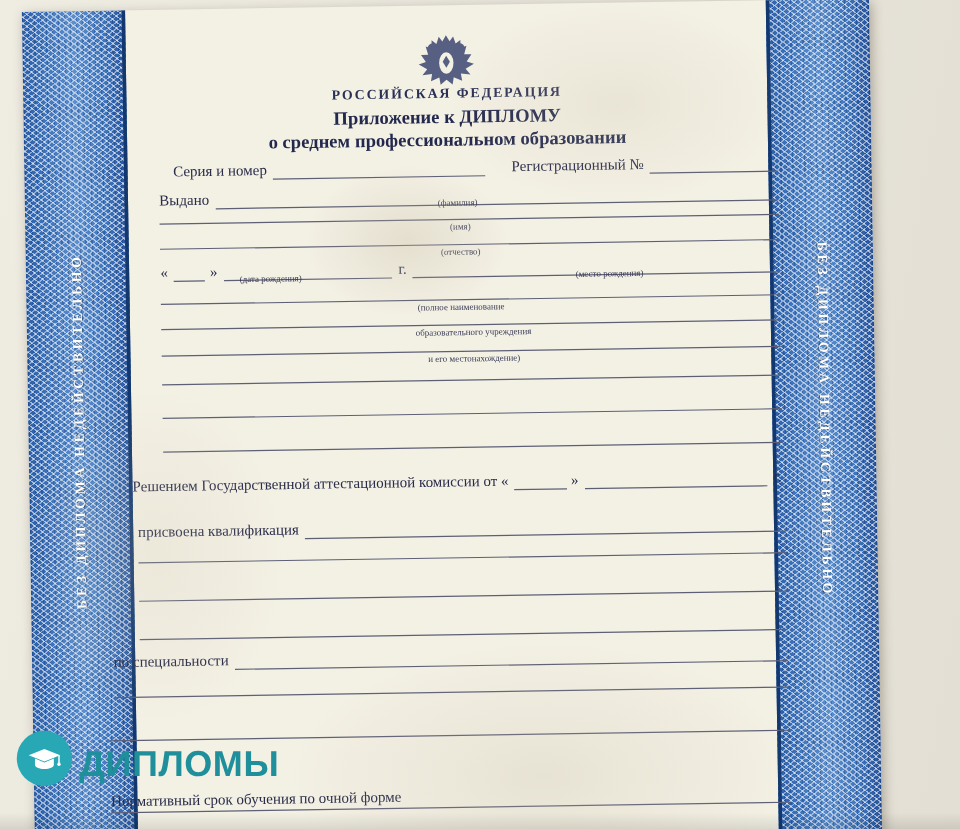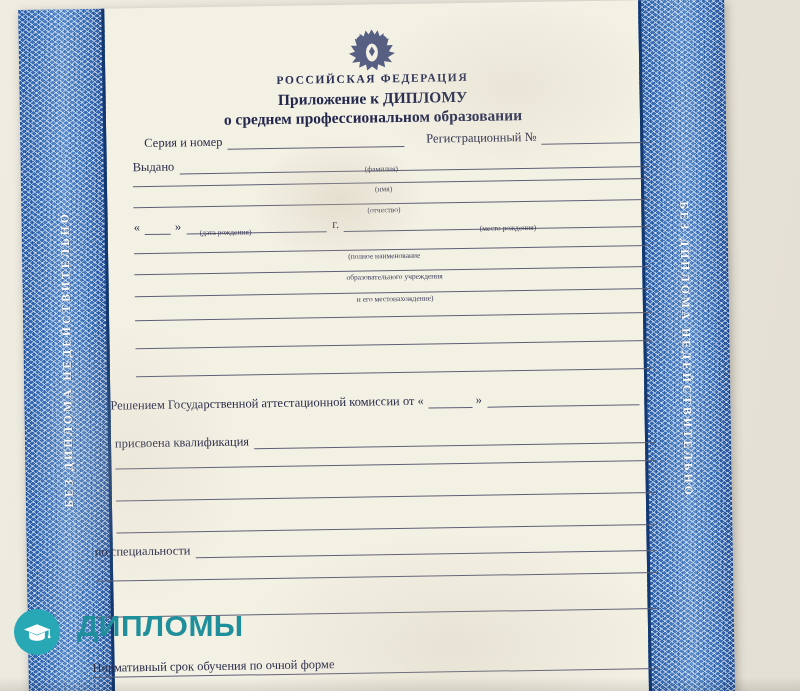--- a/index.html
+++ b/index.html
@@ -186,22 +186,22 @@
     border-bottom: 1px solid #5d5f77;
     height: 0;
   }
 
   
   .wm {
     position: absolute;
     left: 14px;
     bottom: 36px;
     display: flex;
-    align-items: flex-start;
-    gap: 17px;
+    align-items: flex-end;
+    gap: 6px;
     z-index: 6;
   }
   .wm-cap {
     width: 46px;
     height: 46px;
     border-radius: 50%;
     background: #27a8b4;
     display: flex;
     align-items: center;
     justify-content: center;

